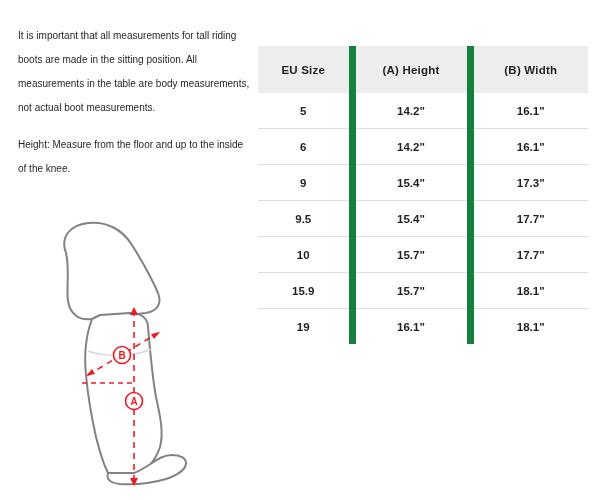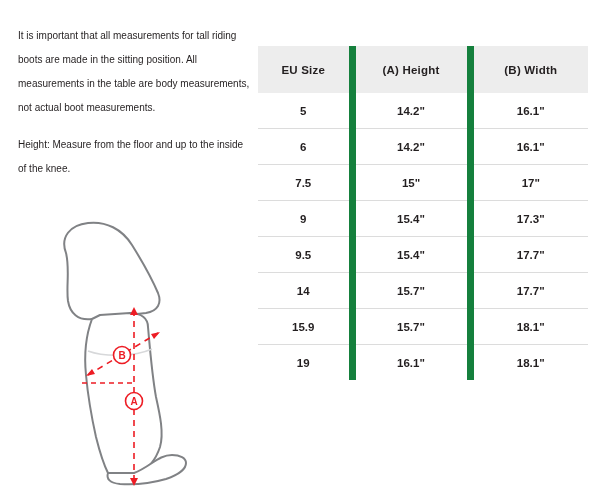--- a/index.html
+++ b/index.html
@@ -152,36 +152,31 @@
           <td>5</td>
           <td class="sep">14.2"</td>
           <td class="sep">16.1"</td>
         </tr>
         <tr>
           <td>6</td>
           <td class="sep">14.2"</td>
           <td class="sep">16.1"</td>
         </tr>
         <tr>
-          <td>7.5</td>
-          <td class="sep">15"</td>
-          <td class="sep">17"</td>
-        </tr>
-        <tr>
           <td>9</td>
           <td class="sep">15.4"</td>
           <td class="sep">17.3"</td>
         </tr>
         <tr>
           <td>9.5</td>
           <td class="sep">15.4"</td>
           <td class="sep">17.7"</td>
         </tr>
         <tr>
-          <td>14</td>
+          <td>10</td>
           <td class="sep">15.7"</td>
           <td class="sep">17.7"</td>
         </tr>
         <tr>
           <td>15.9</td>
           <td class="sep">15.7"</td>
           <td class="sep">18.1"</td>
         </tr>
         <tr>
           <td>19</td>

